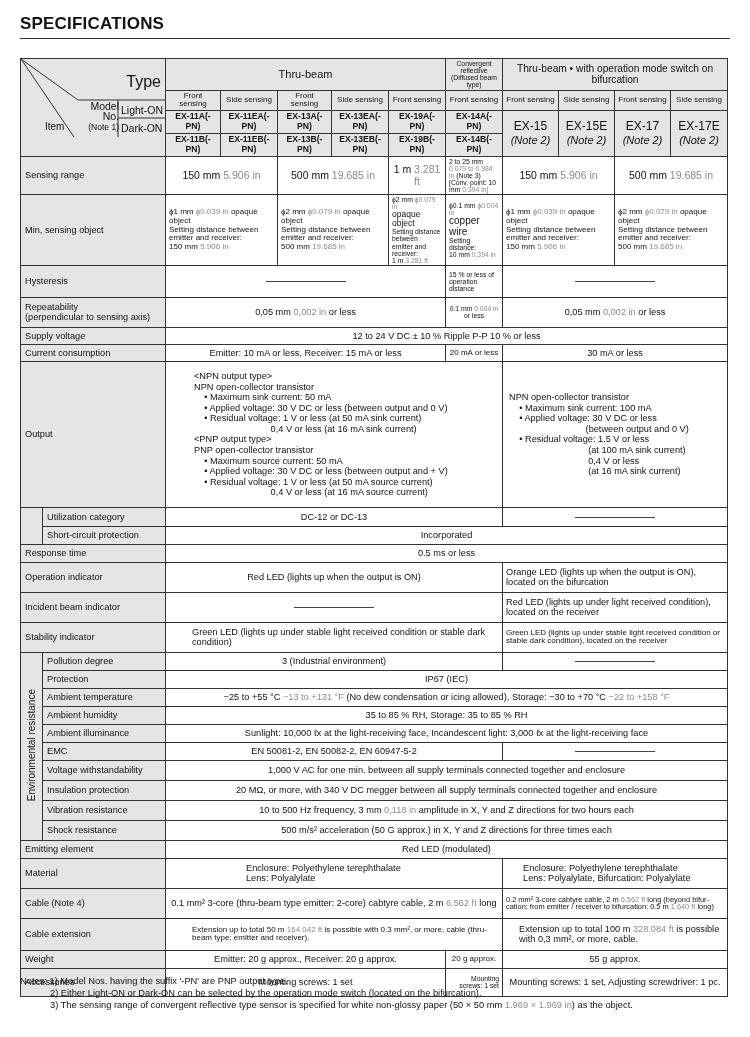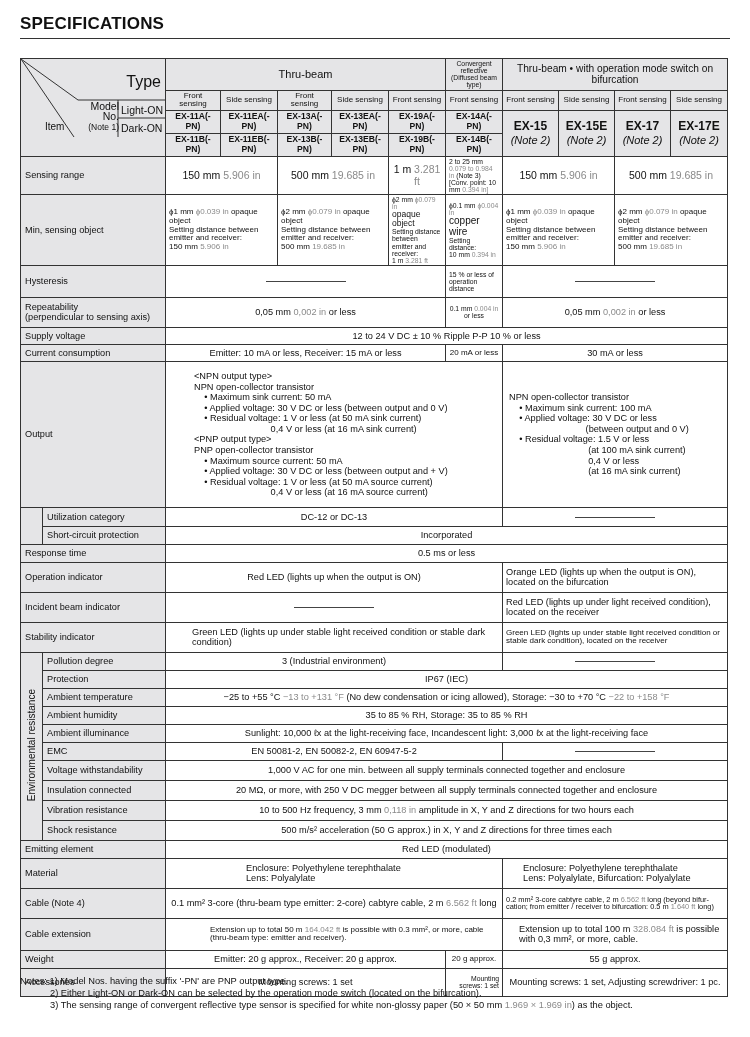--- a/index.html
+++ b/index.html
@@ -10,21 +10,21 @@
 
   table.spec { position: absolute; left: 20px; top: 58px; width: 707px; border-collapse: collapse; table-layout: fixed; font-size: 9.2px; line-height: 1.15; }
   table.spec td { border: 1px solid #333; padding: 1px 3px; vertical-align: middle; text-align: center; }
   table.spec td.lab { background: #e5e5e7; text-align: left; padding-left: 4px; }
   table.spec td.hdr { background: #e5e5e7; }
   .in { color: #8a8a8a; }
   .dash { display: inline-block; width: 80px; height: 1px; background: #444; vertical-align: middle; }
   .left { text-align: left !important; }
   .tiny { font-size: 6.8px; line-height: 1.05; }
   .small { font-size: 8px; line-height: 1.1; }
-  .big { font-size: 12px; font-weight: bold; text-align: center; }
+  .big { font-size: 12px; font-weight: normal; text-align: center; }
   .note2 { font-size: 11px; font-style: italic; }
   .model { font-weight: bold; font-size: 8.6px; }
   .pre { white-space: pre; text-align: left; display: inline-block; }
   .vert { writing-mode: vertical-rl; transform: rotate(180deg); font-size: 10px; }
   .diag-cell { position: relative; padding: 0 !important; }
   .diag-cell svg { position: absolute; left: 0; top: 0; }
   .notes { position: absolute; left: 20px; top: 975px; width: 720px; font-size: 9.3px; line-height: 12.2px; }
   .notes .n { padding-left: 30px; }
 </style>
 </head>
@@ -237,22 +237,22 @@
   <tr style="height:18px">
     <td class="lab">EMC</td>
     <td colspan="6">EN 50081-2, EN 50082-2, EN 60947-5-2</td>
     <td colspan="4"><span class="dash"></span></td>
   </tr>
   <tr style="height:20px">
     <td class="lab">Voltage withstandability</td>
     <td colspan="10">1,000 V AC for one min. between all supply terminals connected together and enclosure</td>
   </tr>
   <tr style="height:20px">
-    <td class="lab">Insulation connected</td>
-    <td colspan="10">20 MΩ, or more, with 250 V DC megger between all supply terminals connected together and enclosure</td>
+    <td class="lab">Insulation protection</td>
+    <td colspan="10">20 MΩ, or more, with 340 V DC megger between all supply terminals connected together and enclosure</td>
   </tr>
   <tr style="height:20px">
     <td class="lab">Vibration resistance</td>
     <td colspan="10"><span>10 to 500 Hz frequency, 3 mm</span> <span class="in">0,118 in</span> <span>amplitude in X, Y and Z directions for two hours each</span></td>
   </tr>
   <tr style="height:20px">
     <td class="lab">Shock resistance</td>
     <td colspan="10">500 m/s² acceleration (50 G approx.) in X, Y and Z directions for three times each</td>
   </tr>
 
@@ -268,21 +268,21 @@
   </tr>
 
   <tr style="height:30px">
     <td class="lab" colspan="2">Cable (Note 4)</td>
     <td colspan="6"><span>0.1 mm² 3-core (thru-beam type emitter: 2-core) cabtyre cable, 2 m</span> <span class="in">6.562 ft</span> <span>long</span></td>
     <td colspan="4" class="left tiny" style="font-size:7.4px"><span>0.2 mm² 3-core cabtyre cable, 2 m</span> <span class="in">6.562 ft</span> <span>long (beyond bifur-cation; from emitter / receiver to bifurcation: 0.5 m</span> <span class="in">1.640 ft</span> <span>long)</span></td>
   </tr>
 
   <tr style="height:32px">
     <td class="lab" colspan="2">Cable extension</td>
-    <td colspan="6" class="left small" style="padding-left:44px"><span>Extension up to total 50 m</span> <span class="in">164.042 ft</span> <span>is possible with 0.3 mm², or more, cable (thru-beam type: emitter and receiver).</span></td>
+    <td colspan="6" class="left small" style="padding-left:26px"><span>Extension up to total 50 m</span> <span class="in">164.042 ft</span> <span>is possible with 0.3 mm², or more, cable (thru-beam type: emitter and receiver).</span></td>
     <td colspan="4" class="left" style="padding-left:16px"><span>Extension up to total 100 m</span> <span class="in">328.084 ft</span> <span>is possible with 0,3 mm², or more, cable.</span></td>
   </tr>
 
   <tr style="height:18px">
     <td class="lab" colspan="2">Weight</td>
     <td colspan="5">Emitter: 20 g approx., Receiver: 20 g approx.</td>
     <td class="small">20 g approx.</td>
     <td colspan="4">55 g approx.</td>
   </tr>
 

